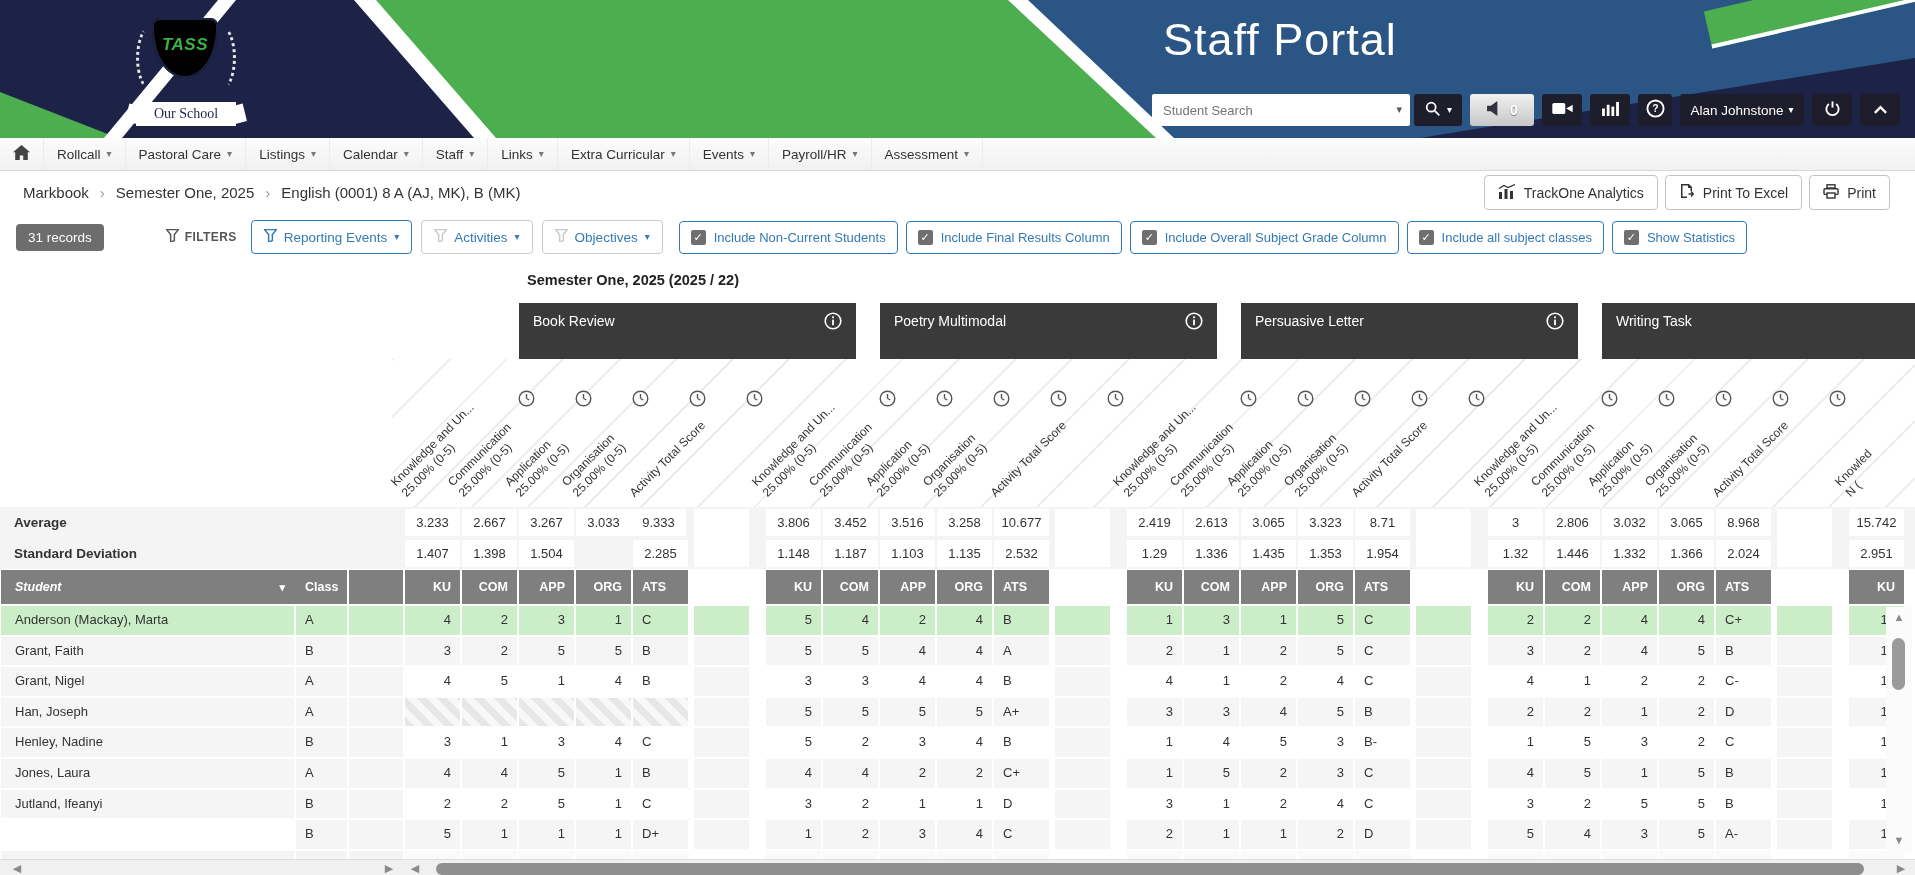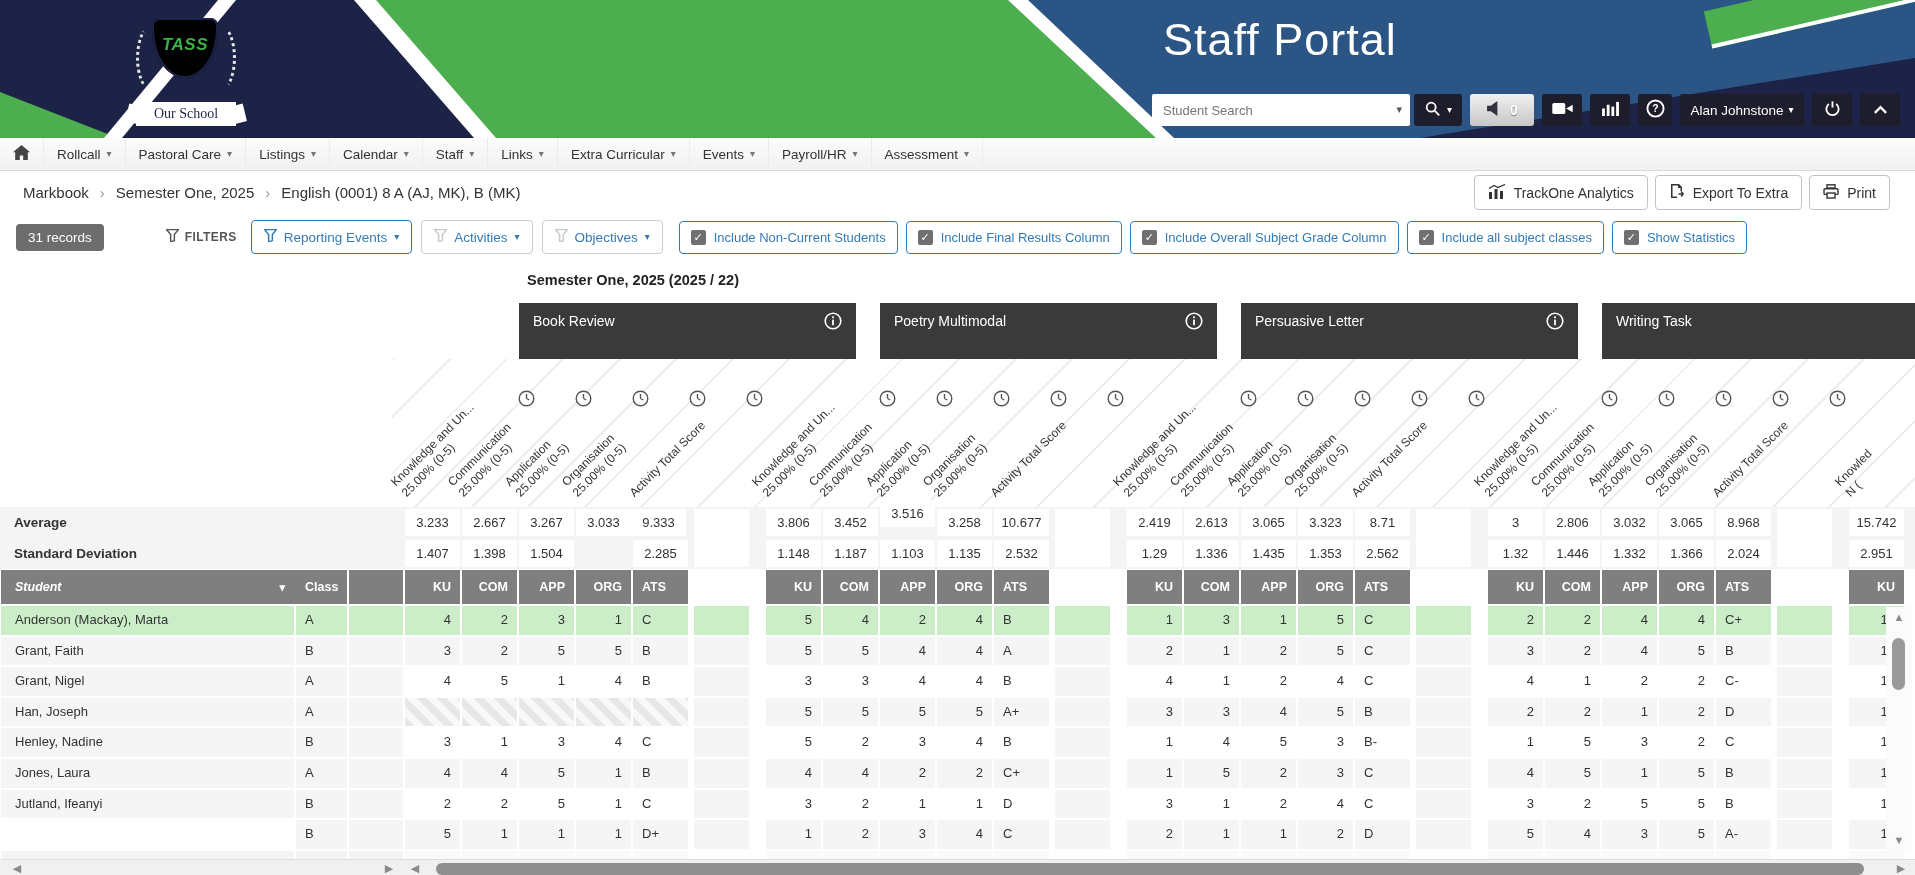--- a/index.html
+++ b/index.html
@@ -244,21 +244,21 @@
               <rect x="12" y="7" width="3" height="8" fill="#333"></rect>
               <path d="M1 4.5l5-3 4 2 7-3" fill="none" stroke="#333" stroke-width="1.3"></path>
             </svg></span>
         <span data-interactable="false">TrackOne Analytics</span>
       </div>
       <div class="abtn" data-interactable="true">
         <span data-interactable="false"><svg width="16" height="16" viewBox="0 0 16 16">
               <path d="M2 1h8l3 3v4h-1.5V5H9V2.5H3.5v11H8V15H2z" fill="#333"></path>
               <path d="M9.5 11h5m0 0l-2.5-2.5M14.5 11L12 13.5" stroke="#333" stroke-width="1.4" fill="none"></path>
             </svg></span>
-        <span data-interactable="false">Export To Extra</span>
+        <span data-interactable="false">Print To Excel</span>
       </div>
       <div class="abtn" data-interactable="true">
         <span data-interactable="false"><svg width="16" height="15" viewBox="0 0 16 15">
               <rect x="4" y="0.8" width="8" height="3.2" fill="none" stroke="#333" stroke-width="1.4"></rect>
               <rect x="1" y="4.8" width="14" height="5.6" rx="1" fill="none" stroke="#333" stroke-width="1.4"></rect>
               <rect x="4" y="9" width="8" height="5" fill="#fff" stroke="#333" stroke-width="1.4"></rect>
             </svg></span>
         <span data-interactable="false">Print</span>
       </div>
     </div>
@@ -536,37 +536,37 @@
       <div data-interactable="false" class="scell" style="position: absolute; left: 519px; top: 280px; width: 55px; height: 27px; line-height: 27px;">1.504</div>
       <div data-interactable="false" class="scell" style="position: absolute; left: 576px; top: 249px; width: 55px; height: 27px; line-height: 27px;">3.033</div>
       <div data-interactable="false" class="scell" style="position: absolute; left: 576px; top: 280px; width: 55px; height: 27px; line-height: 27px; margin-top: 38px;">1.426</div>
       <div data-interactable="false" class="scell" style="position: absolute; left: 631px; top: 249px; width: 55px; height: 27px; line-height: 27px;">9.333</div>
       <div data-interactable="false" class="scell" style="position: absolute; left: 633px; top: 280px; width: 55px; height: 27px; line-height: 27px;">2.285</div>
       <div data-interactable="false" style="position: absolute; left: 694px; top: 249px; width: 55px; height: 58px; background: rgb(255, 255, 255);"></div>
       <div data-interactable="false" class="scell" style="position: absolute; left: 766px; top: 249px; width: 55px; height: 27px; line-height: 27px;">3.806</div>
       <div data-interactable="false" class="scell" style="position: absolute; left: 766px; top: 280px; width: 55px; height: 27px; line-height: 27px;">1.148</div>
       <div data-interactable="false" class="scell" style="position: absolute; left: 823px; top: 249px; width: 55px; height: 27px; line-height: 27px;">3.452</div>
       <div data-interactable="false" class="scell" style="position: absolute; left: 823px; top: 280px; width: 55px; height: 27px; line-height: 27px;">1.187</div>
-      <div data-interactable="false" class="scell" style="position: absolute; left: 880px; top: 240px; width: 55px; height: 27px; line-height: 27px;">3.516</div>
+      <div data-interactable="false" class="scell" style="position: absolute; left: 880px; top: 249px; width: 55px; height: 27px; line-height: 27px;">3.516</div>
       <div data-interactable="false" class="scell" style="position: absolute; left: 880px; top: 280px; width: 55px; height: 27px; line-height: 27px;">1.103</div>
       <div data-interactable="false" class="scell" style="position: absolute; left: 937px; top: 249px; width: 55px; height: 27px; line-height: 27px;">3.258</div>
       <div data-interactable="false" class="scell" style="position: absolute; left: 937px; top: 280px; width: 55px; height: 27px; line-height: 27px;">1.135</div>
       <div data-interactable="false" class="scell" style="position: absolute; left: 994px; top: 249px; width: 55px; height: 27px; line-height: 27px;">10.677</div>
       <div data-interactable="false" class="scell" style="position: absolute; left: 994px; top: 280px; width: 55px; height: 27px; line-height: 27px;">2.532</div>
       <div data-interactable="false" style="position: absolute; left: 1055px; top: 249px; width: 55px; height: 58px; background: rgb(255, 255, 255);"></div>
       <div data-interactable="false" class="scell" style="position: absolute; left: 1127px; top: 249px; width: 55px; height: 27px; line-height: 27px;">2.419</div>
       <div data-interactable="false" class="scell" style="position: absolute; left: 1127px; top: 280px; width: 55px; height: 27px; line-height: 27px;">1.29</div>
       <div data-interactable="false" class="scell" style="position: absolute; left: 1184px; top: 249px; width: 55px; height: 27px; line-height: 27px;">2.613</div>
       <div data-interactable="false" class="scell" style="position: absolute; left: 1184px; top: 280px; width: 55px; height: 27px; line-height: 27px;">1.336</div>
       <div data-interactable="false" class="scell" style="position: absolute; left: 1241px; top: 249px; width: 55px; height: 27px; line-height: 27px;">3.065</div>
       <div data-interactable="false" class="scell" style="position: absolute; left: 1241px; top: 280px; width: 55px; height: 27px; line-height: 27px;">1.435</div>
       <div data-interactable="false" class="scell" style="position: absolute; left: 1298px; top: 249px; width: 55px; height: 27px; line-height: 27px;">3.323</div>
       <div data-interactable="false" class="scell" style="position: absolute; left: 1298px; top: 280px; width: 55px; height: 27px; line-height: 27px;">1.353</div>
       <div data-interactable="false" class="scell" style="position: absolute; left: 1355px; top: 249px; width: 55px; height: 27px; line-height: 27px;">8.71</div>
-      <div data-interactable="false" class="scell" style="position: absolute; left: 1355px; top: 280px; width: 55px; height: 27px; line-height: 27px;">2.562</div>
+      <div data-interactable="false" class="scell" style="position: absolute; left: 1355px; top: 280px; width: 55px; height: 27px; line-height: 27px;">1.954</div>
       <div data-interactable="false" style="position: absolute; left: 1416px; top: 249px; width: 55px; height: 58px; background: rgb(255, 255, 255);"></div>
       <div data-interactable="false" class="scell" style="position: absolute; left: 1488px; top: 249px; width: 55px; height: 27px; line-height: 27px;">3</div>
       <div data-interactable="false" class="scell" style="position: absolute; left: 1488px; top: 280px; width: 55px; height: 27px; line-height: 27px;">1.32</div>
       <div data-interactable="false" class="scell" style="position: absolute; left: 1545px; top: 249px; width: 55px; height: 27px; line-height: 27px;">2.806</div>
       <div data-interactable="false" class="scell" style="position: absolute; left: 1545px; top: 280px; width: 55px; height: 27px; line-height: 27px;">1.446</div>
       <div data-interactable="false" class="scell" style="position: absolute; left: 1602px; top: 249px; width: 55px; height: 27px; line-height: 27px;">3.032</div>
       <div data-interactable="false" class="scell" style="position: absolute; left: 1602px; top: 280px; width: 55px; height: 27px; line-height: 27px;">1.332</div>
       <div data-interactable="false" class="scell" style="position: absolute; left: 1659px; top: 249px; width: 55px; height: 27px; line-height: 27px;">3.065</div>
       <div data-interactable="false" class="scell" style="position: absolute; left: 1659px; top: 280px; width: 55px; height: 27px; line-height: 27px;">1.366</div>
       <div data-interactable="false" class="scell" style="position: absolute; left: 1716px; top: 249px; width: 55px; height: 27px; line-height: 27px;">8.968</div>

